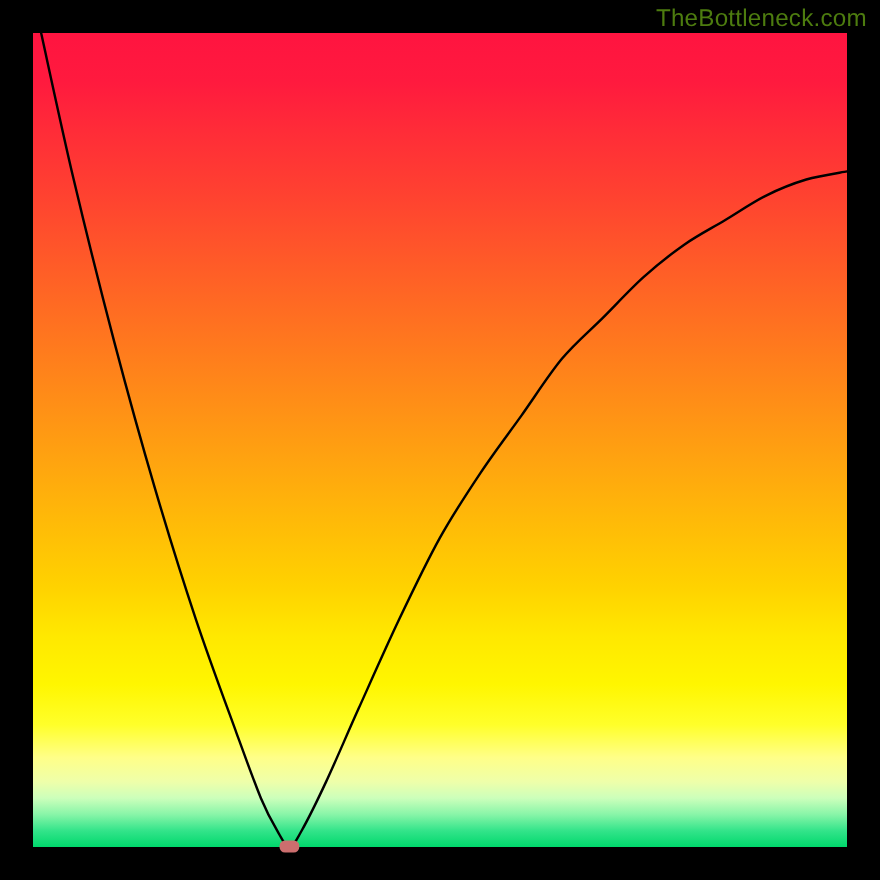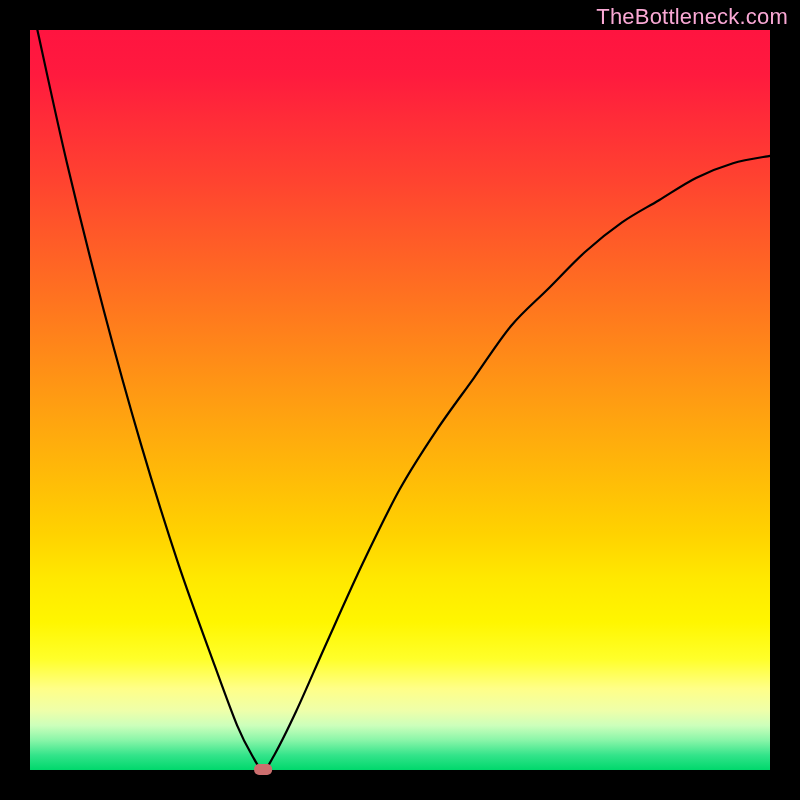--- a/index.html
+++ b/index.html
@@ -43,21 +43,21 @@
       #ccffbb 94%,
       #88f5a8 96%,
       #33e48a 98%,
       #00d86c 100%
     );
   }
   .attribution {
     position: absolute;
     top: 4px;
     right: 12px;
-    color: #f9a8d4;
+    color: #4d7c0f;
     font-size: 22px;
     font-weight: 400;
     letter-spacing: 0.2px;
     text-align: center;
   }
   svg.curve {
     position: absolute;
     left: 0;
     top: 0;
     width: 740px;

